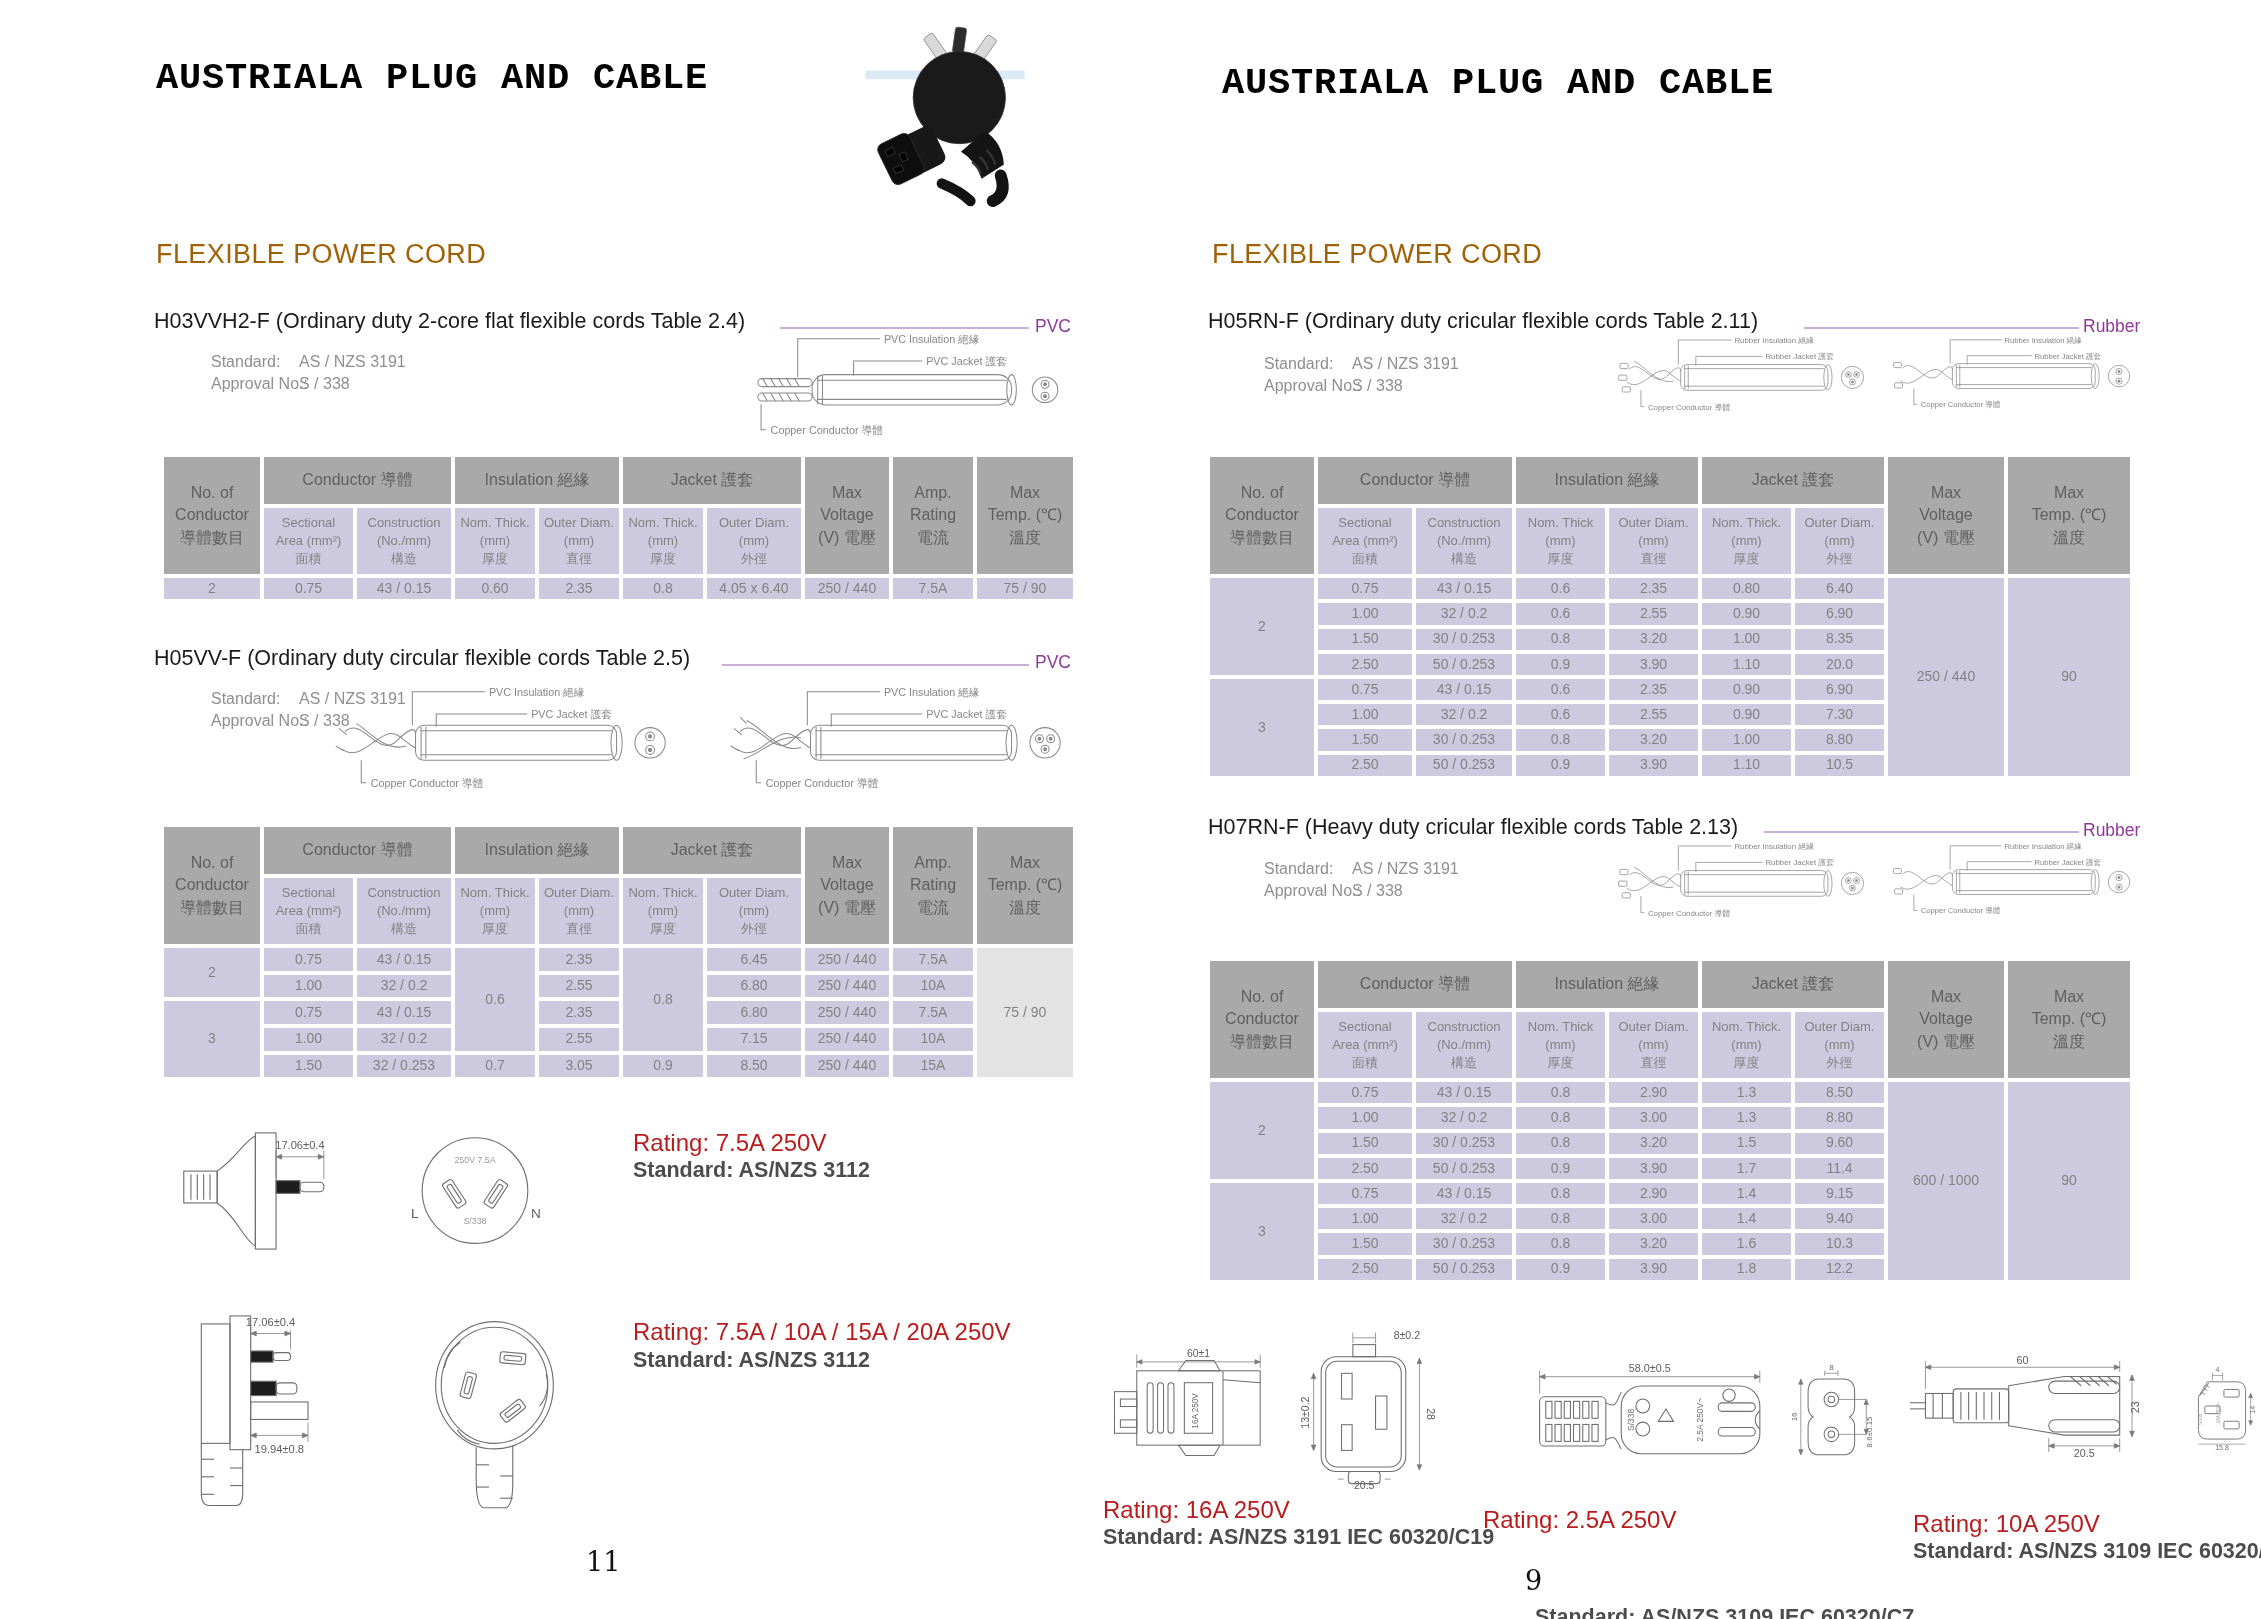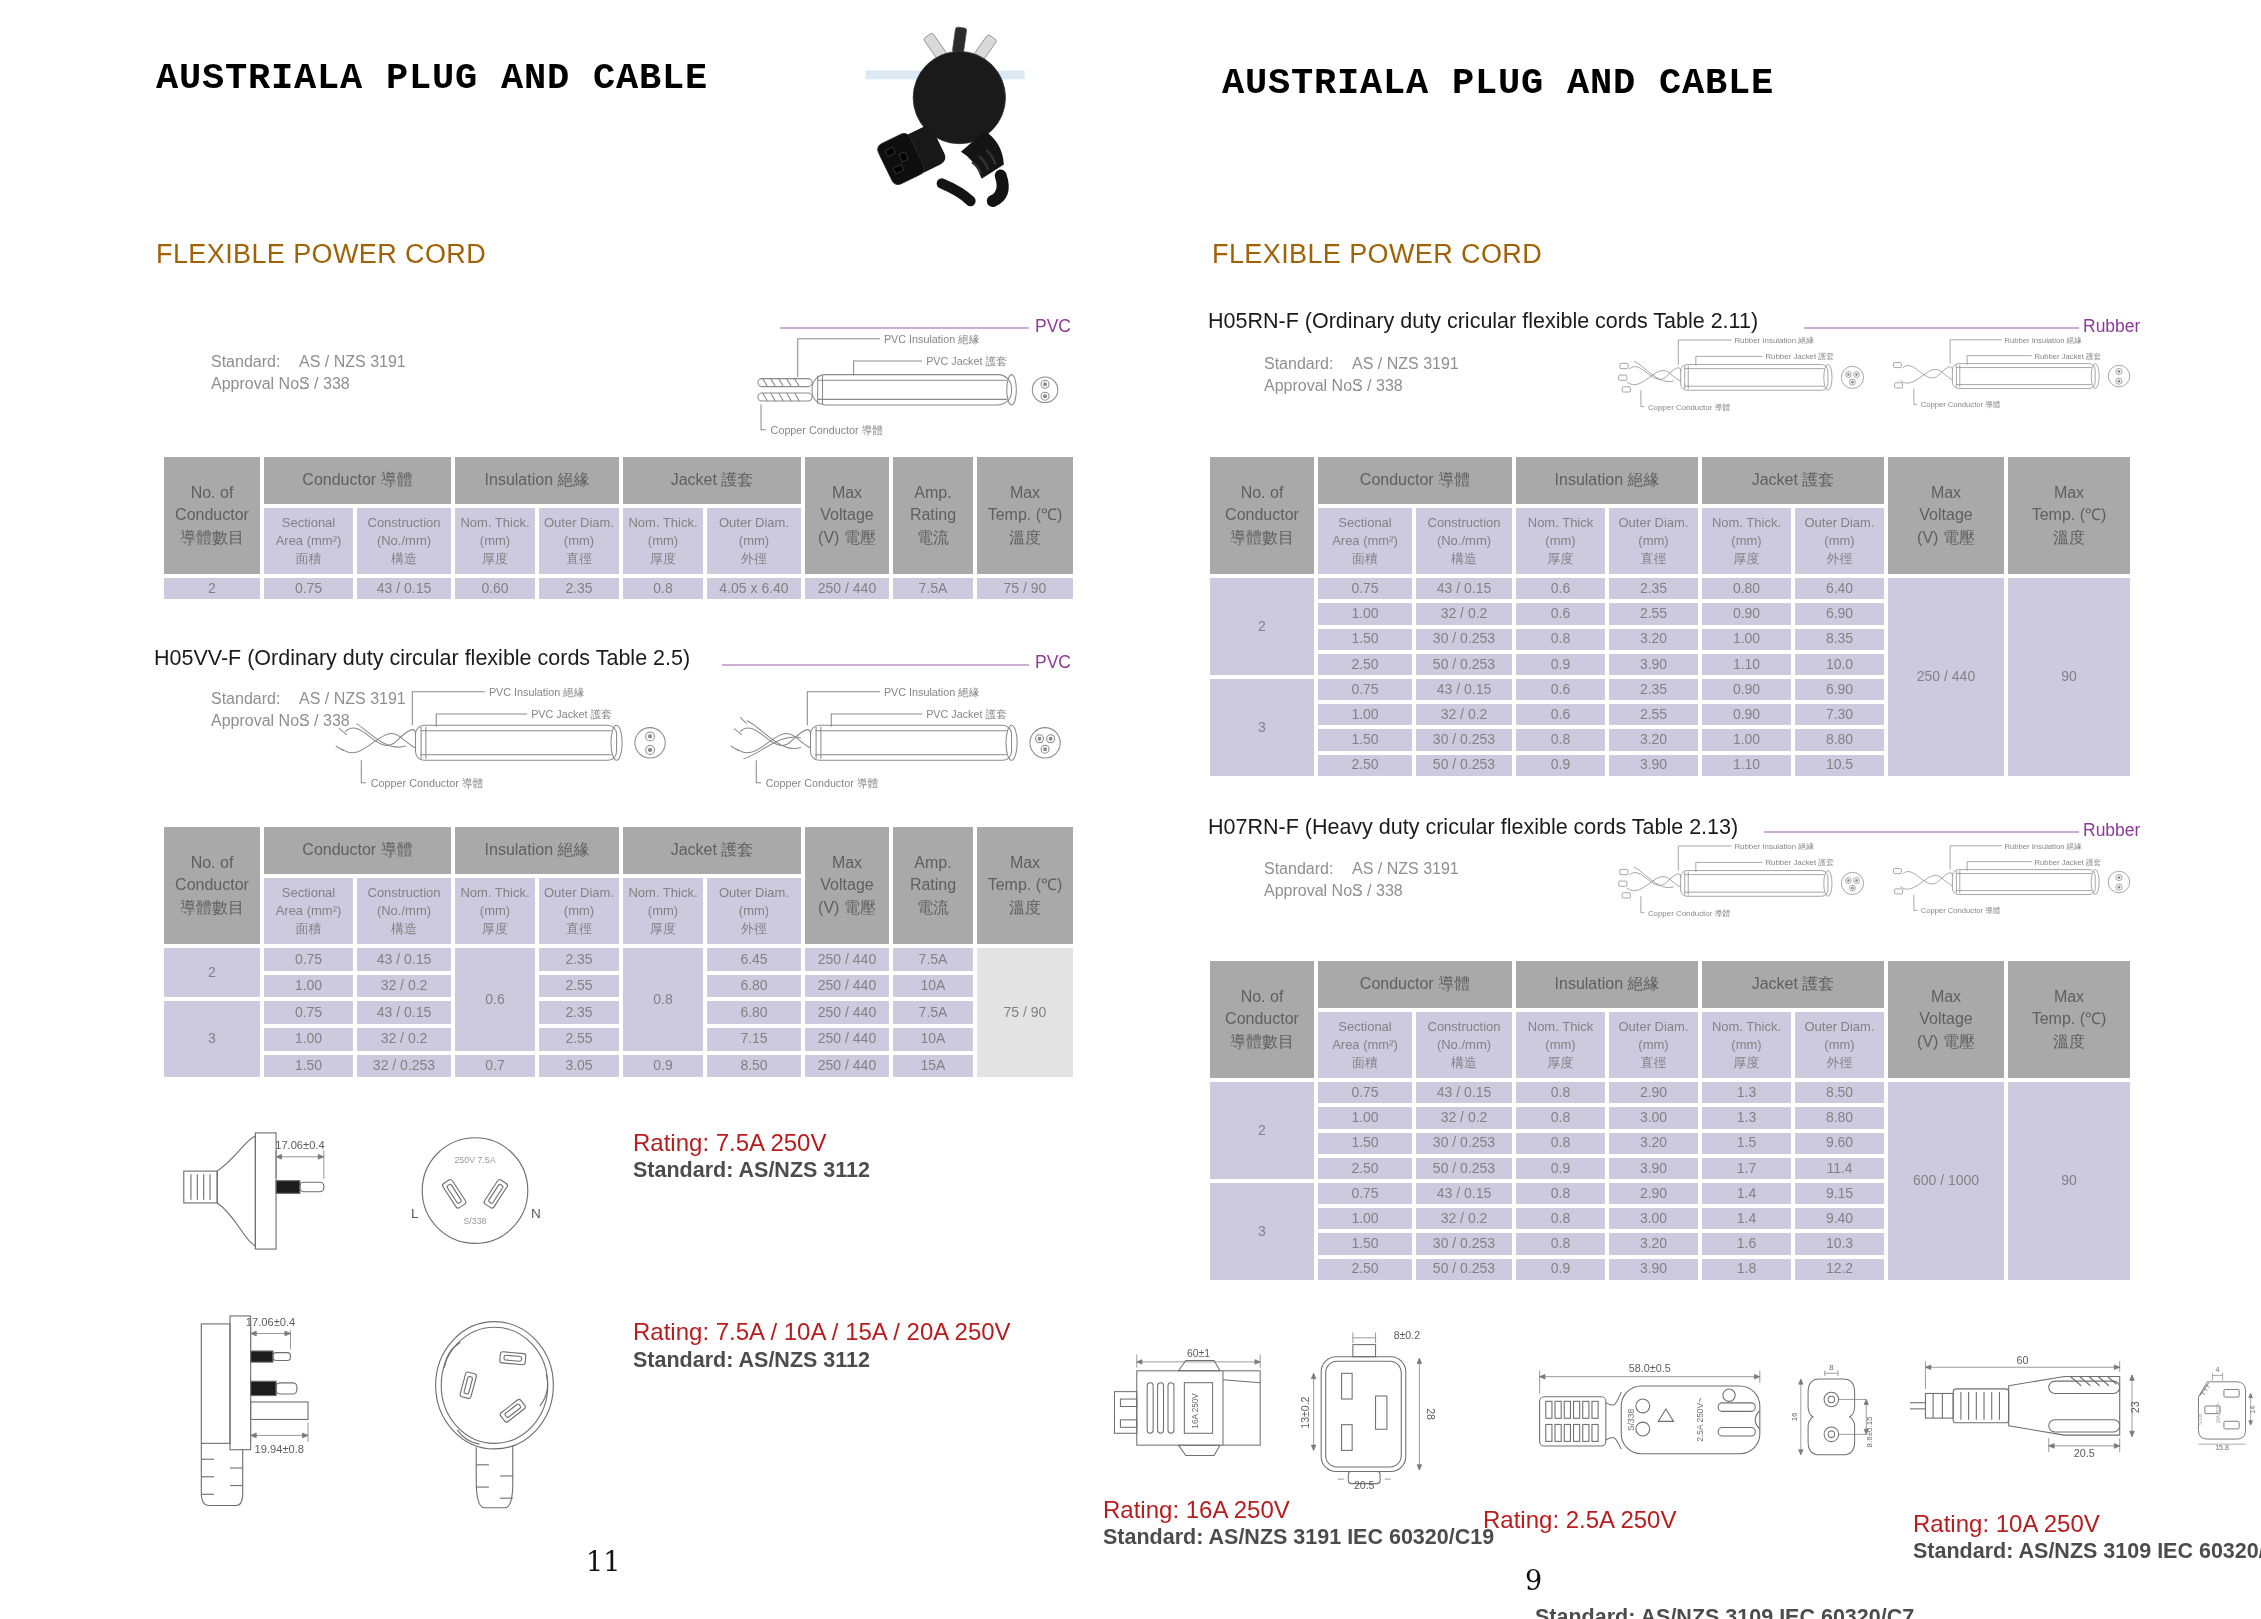--- a/index.html
+++ b/index.html
@@ -66,20 +66,21 @@
         <rect x="30" y="162" width="11" height="8" fill="#000" stroke="#3a3a3a"></rect>
         <rect x="30" y="186" width="11" height="8" fill="#000" stroke="#3a3a3a"></rect>
         <rect x="44" y="174" width="8" height="10" fill="#000" stroke="#3a3a3a"></rect>
       </g>
       <path d="M96,218 q24,10 36,22" stroke="#141414" stroke-width="13" fill="none" stroke-linecap="round"></path>
     </g>
   </svg>
 
   <div class="abs h2" style="left:156px;top:239px">FLEXIBLE POWER CORD</div>
 
+  <div class="abs h3" style="left:154px;top:309px">H03VVH2-F (Ordinary duty 2-core flat flexible cords  Table 2.4)</div>
   <div class="abs hline" style="left:780px;top:327px;width:249px"></div>
   <div class="abs tag" style="left:1035px;top:316px">PVC</div>
   <div class="abs kv" style="left:211px;top:353px"><span class="k">Standard:</span><span>AS / NZS 3191</span></div>
   <div class="abs kv" style="left:211px;top:375px"><span class="k">Approval No.:</span><span>S / 338</span></div>
 
   <svg class="abs" style="left:710px;top:329px" width="359" height="120" viewBox="0 0 450 150">
     <g class="ln">
       <polyline points="213,12 110,12 110,60"></polyline>
       <polyline points="266,40 180,40 180,58"></polyline>
       <polyline points="64,94 64,126 70,126"></polyline>
@@ -579,21 +580,21 @@
           <td class="d">3.20</td>
           <td class="d">1.00</td>
           <td class="d">8.35</td>
         </tr>
         <tr>
           <td class="d">2.50</td>
           <td class="d">50 / 0.253</td>
           <td class="d">0.9</td>
           <td class="d">3.90</td>
           <td class="d">1.10</td>
-          <td class="d">10.0</td>
+          <td class="d">20.0</td>
         </tr>
         <tr>
           <td rowspan="4" class="d">3</td>
           <td class="d">0.75</td>
           <td class="d">43 / 0.15</td>
           <td class="d">0.6</td>
           <td class="d">2.35</td>
           <td class="d">0.90</td>
           <td class="d">6.90</td>
         </tr>

